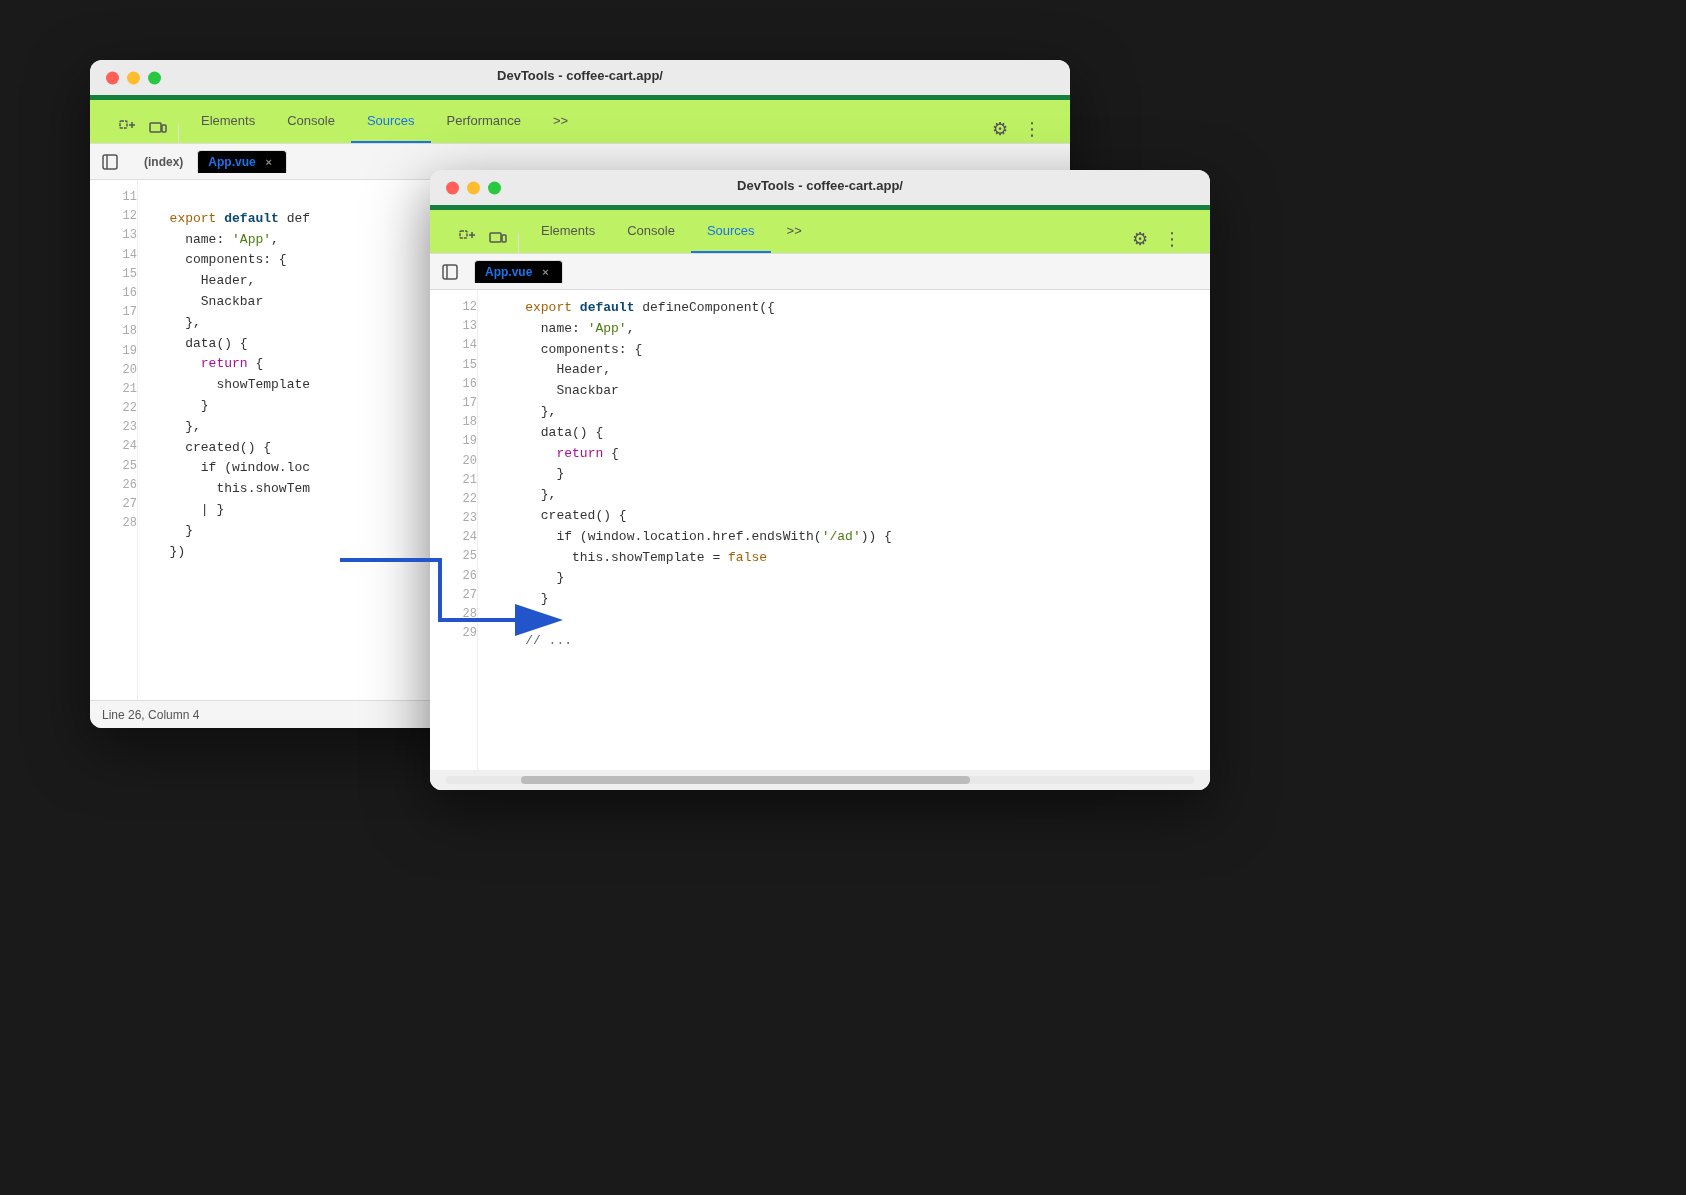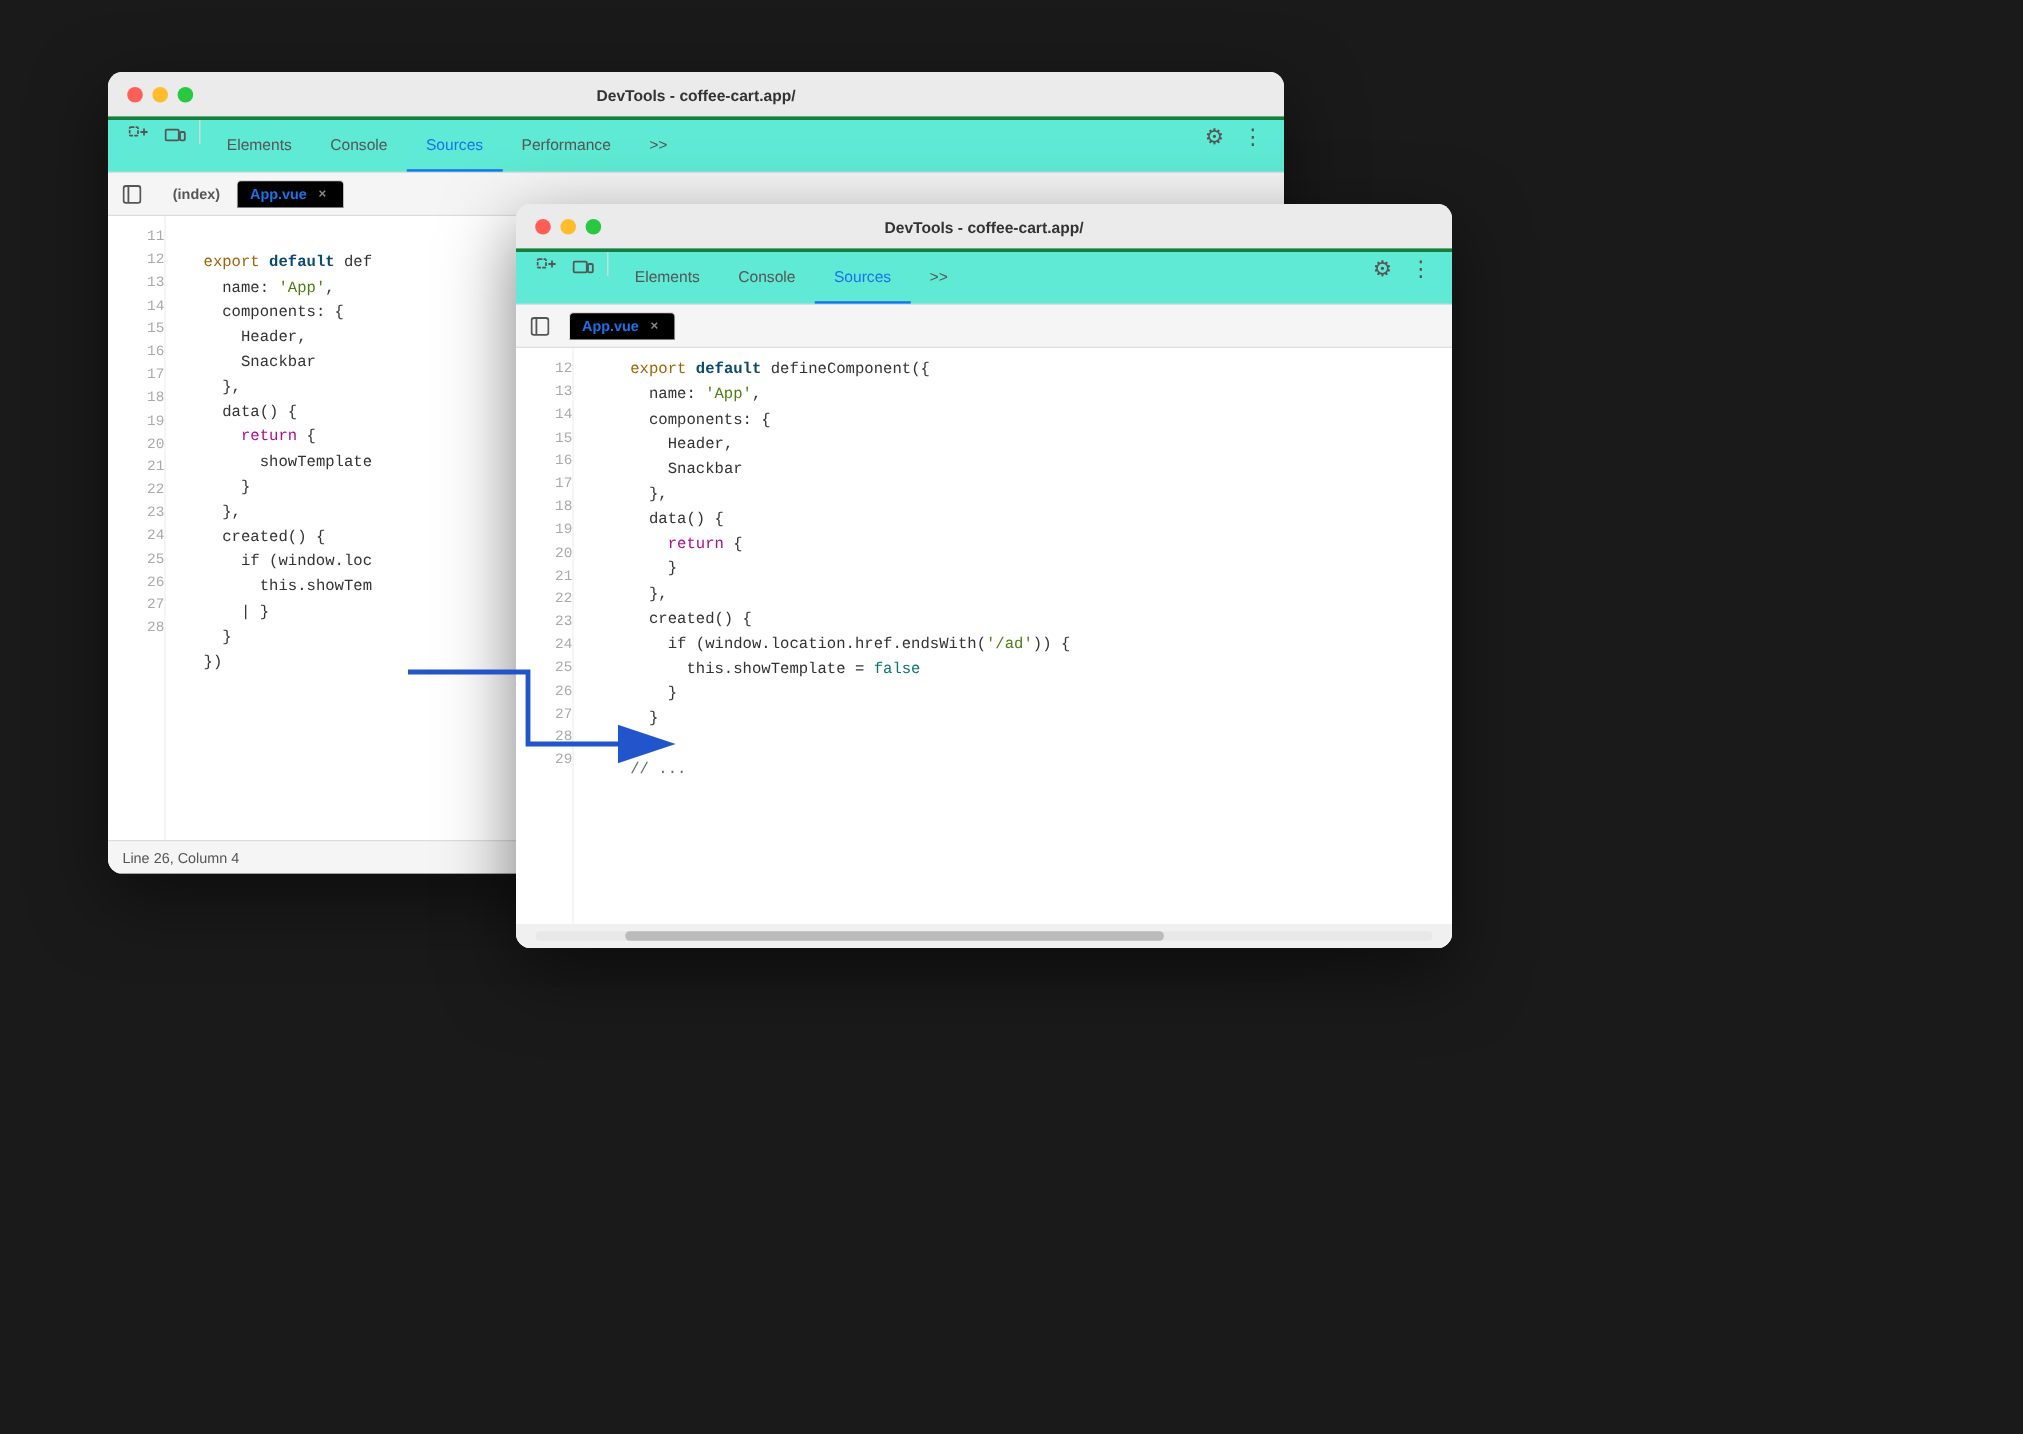--- a/index.html
+++ b/index.html
@@ -28,24 +28,24 @@
     }
 
     .window-front {
       width: 780px;
       top: 170px;
       left: 430px;
     }
 
     .titlebar {
       background: #ebebeb;
-      border-bottom: 3px solid #15803d;
+      border-bottom: 5px solid #15803d;
       padding: 12px 16px;
       display: flex;
-      align-items: flex-start;
+      align-items: flex-end;
       justify-content: center;
       position: relative;
       height: 40px;
     }
 
     .window-controls {
       display: flex;
       gap: 8px;
       position: absolute;
       left: 16px;
@@ -65,25 +65,25 @@
     .control-minimize { background: #ffbd2e; }
     .control-maximize { background: #28c840; }
 
     .titlebar-title {
       font-size: 13px;
       font-weight: 600;
       color: #333;
     }
 
     .toolbar {
-      background: #5eead4;
+      background: #bef264;
       border-bottom: 1px solid #ddd;
       display: flex;
-      align-items: flex-start;
-      padding: 0 12px;
+      align-items: flex-end;
+      padding: 0 24px;
       height: 44px;
       gap: 2px;
     }
 
     .toolbar-icon {
       width: 28px;
       height: 28px;
       display: flex;
       align-items: center;
       justify-content: center;
@@ -238,21 +238,21 @@
 
     .code-line {
       line-height: 1.6;
       white-space: pre;
     }
 
     .kw-export { color: #a16207; font-weight: normal; }
     .kw-default { color: #0c4a6e; font-weight: bold; }
     .kw-return { color: #aa0d91; }
     .kw-true { color: #1c00cf; }
-    .kw-false { color: #0f766e; }
+    .kw-false { color: #a16207; }
     .str { color: #4d7c0f; }
     .plain { color: #333; }
     .comment { color: #5d6b7a; }
 
     .status-bar {
       background: #f5f5f5;
       border-top: 1px solid #ddd;
       padding: 4px 12px;
       font-size: 12px;
       color: #555;

